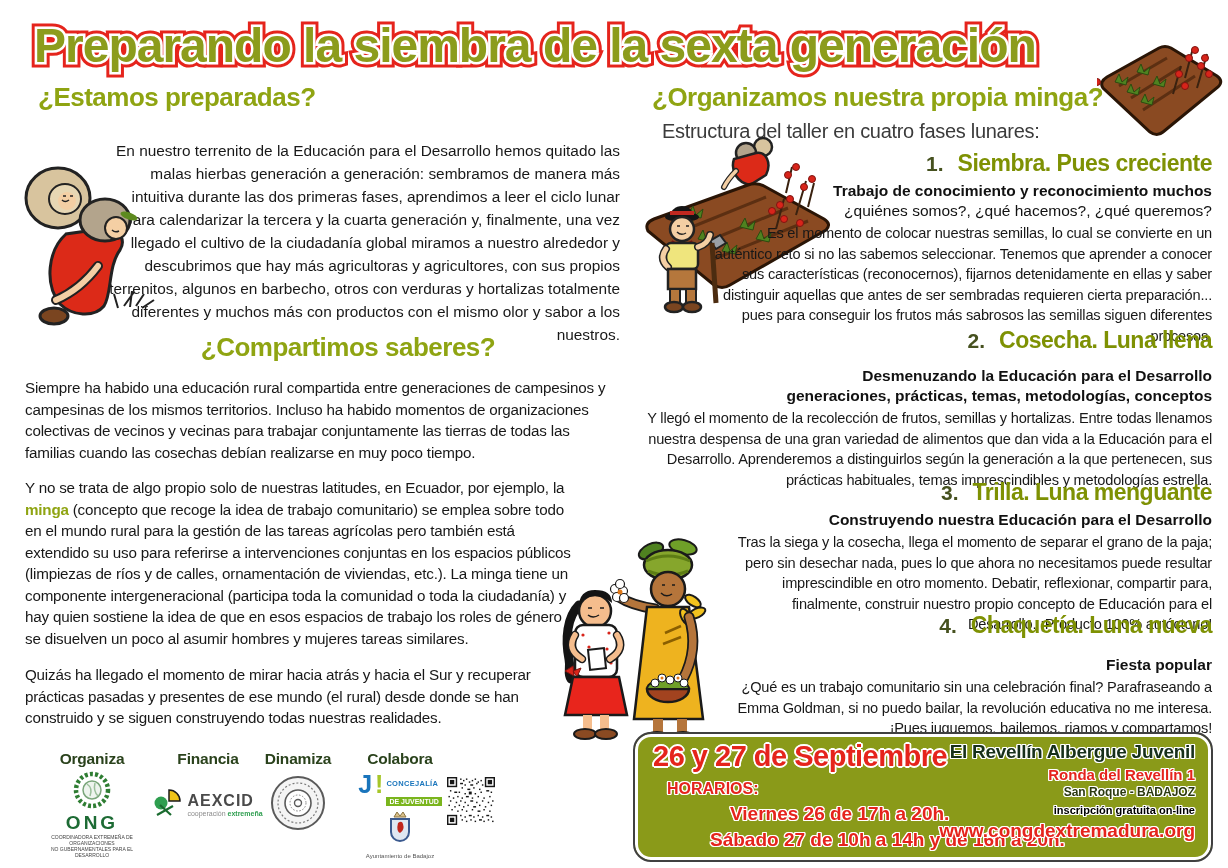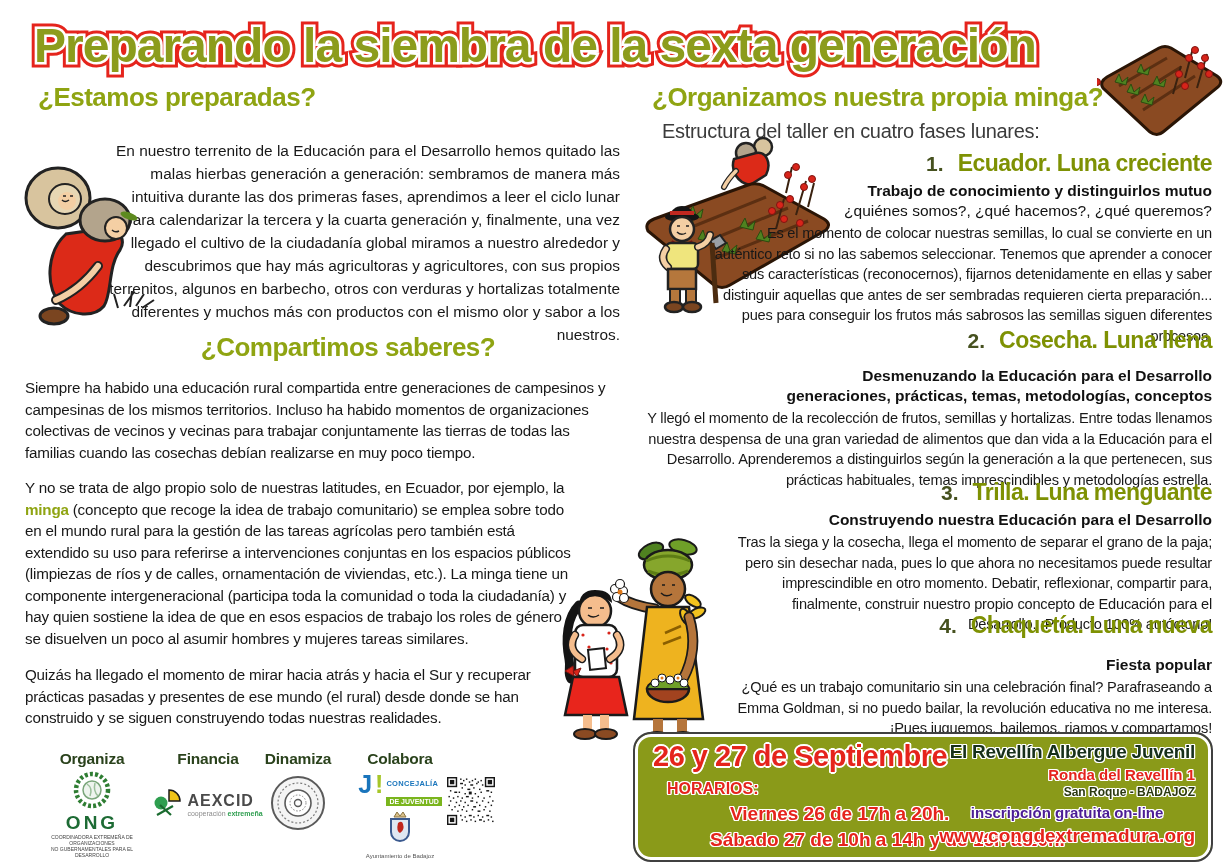--- a/index.html
+++ b/index.html
@@ -81,21 +81,21 @@
   .ow-small{text-shadow:-1px -1px 0 #fff,1px -1px 0 #fff,-1px 1px 0 #fff,1px 1px 0 #fff,
                   -1.2px 0 0 #fff,1.2px 0 0 #fff,0 -1.2px 0 #fff,0 1.2px 0 #fff;}
   .event-dates{position:absolute;left:18px;top:6px;font-size:29px;font-weight:bold;color:#e5241c;letter-spacing:-0.5px;}
   .event-horarios{position:absolute;left:32px;top:46px;font-size:16px;font-weight:bold;color:#e5241c;}
   .event-s1{position:absolute;left:95px;top:69px;font-size:19px;font-weight:bold;color:#e5241c;}
   .event-s2{position:absolute;left:48px;top:95px;font-size:19px;font-weight:bold;color:#e5241c;margin-left:27px;}
   .event-right{position:absolute;right:16px;top:7px;text-align:right;}
   .event-venue{font-size:19px;font-weight:bold;color:#17301a;letter-spacing:-0.3px;}
   .event-addr1{font-size:15px;font-weight:bold;color:#e5241c;margin-top:3px;}
   .event-addr2{font-size:12px;font-weight:bold;color:#2c3a10;margin-top:2px;}
-  .event-reg{font-size:15px;font-weight:bold;color:#4c1d95;margin-top:5px;text-align:center;}
+  .event-reg{font-size:11px;font-weight:bold;color:#000000;margin-top:5px;}
   .event-web{font-size:19px;font-weight:bold;color:#e5241c;margin-top:4px;}
 </style>
 </head>
 <body>
 
 <div class="poster">
 
   <div class="bubble-title">
     <span class="t-red">Preparando la siembra de la sexta generación</span>
     <span class="t-white">Preparando la siembra de la sexta generación</span>
@@ -276,23 +276,23 @@
     <rect x="50" y="158" width="10" height="14" fill="#b5773c" stroke="#222" stroke-width="2"></rect>
     <ellipse cx="38" cy="176" rx="9" ry="5" fill="#7a4520" stroke="#222" stroke-width="2.5"></ellipse>
     <ellipse cx="56" cy="176" rx="9" ry="5" fill="#7a4520" stroke="#222" stroke-width="2.5"></ellipse>
   </svg>
 
   <div class="phases">
 
     <section class="phase" id="phase-1">
       <div class="phase-head">
         <span class="phase-num">1.</span>
-        <span class="phase-title">Ecuador. Luna creciente</span>
+        <span class="phase-title">Siembra. Pues creciente</span>
       </div>
-      <div class="phase-sub phase-sub1">Trabajo de conocimiento y distinguirlos mutuo</div>
+      <div class="phase-sub phase-sub1">Trabajo de conocimiento y reconocimiento muchos</div>
       <div class="phase-sub regular">¿quiénes somos?, ¿qué hacemos?, ¿qué queremos?</div>
       <div class="phase-body">Es el momento de colocar nuestras semillas, lo cual se convierte en un auténtico reto si no las sabemos seleccionar. Tenemos que aprender a conocer sus características (reconocernos), fijarnos detenidamente en ellas y saber distinguir aquellas que antes de ser sembradas requieren cierta preparación... pues para conseguir los frutos más sabrosos las semillas siguen diferentes procesos.</div>
     </section>
 
     <section class="phase" id="phase-2">
       <div class="phase-head">
         <span class="phase-num">2.</span>
         <span class="phase-title">Cosecha. Luna llena</span>
       </div>
       <div class="phase-sub phase-sub1">Desmenuzando la Educación para el Desarrollo</div>

